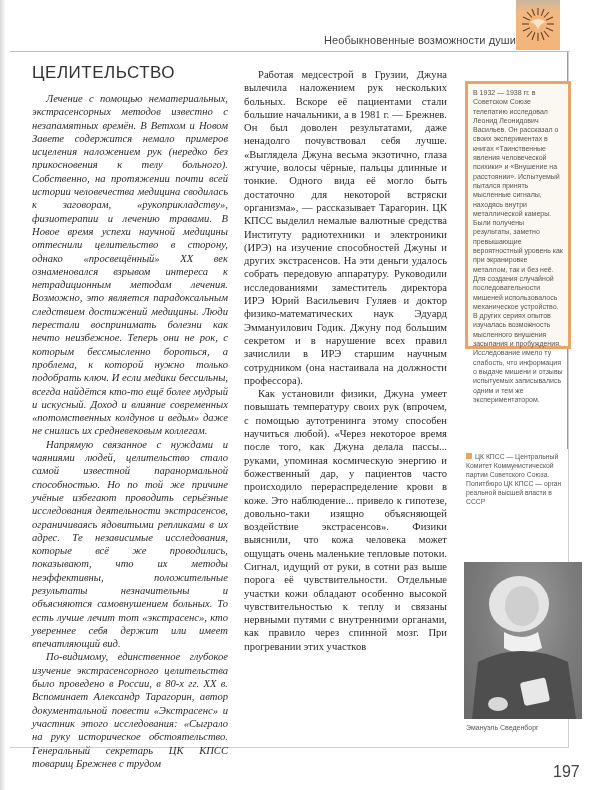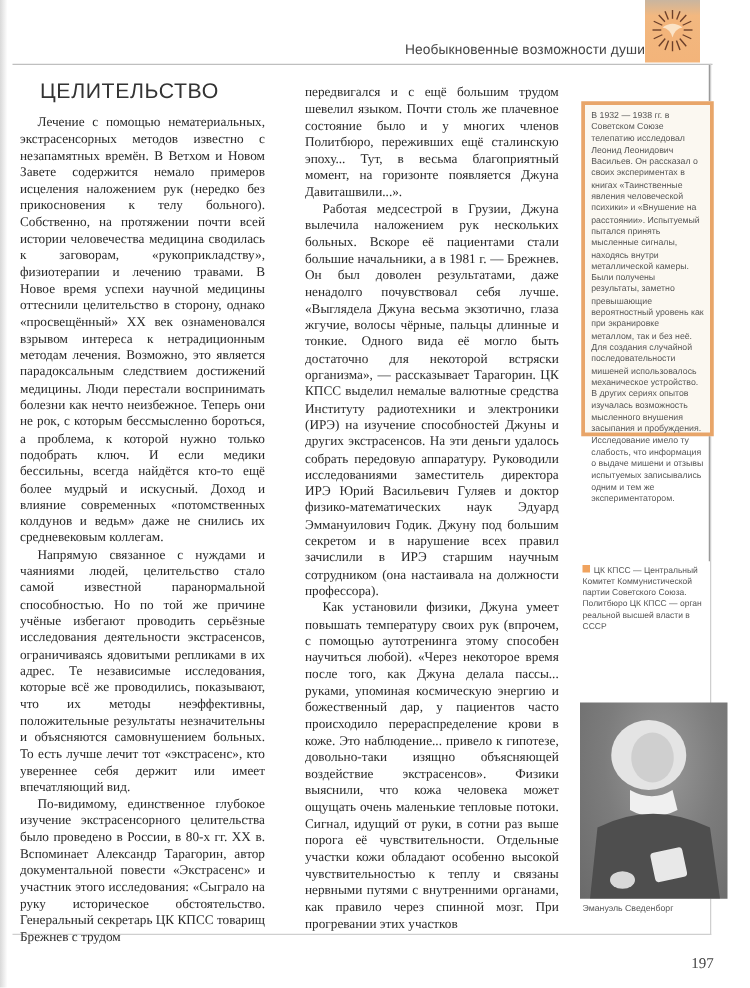--- a/index.html
+++ b/index.html
@@ -32,21 +32,21 @@
     position: absolute; left: 32px; top: 63px;
     font-family: "Liberation Sans", "DejaVu Sans", sans-serif; font-size: 17px; color: #333;
     letter-spacing: 0.5px;
   }
   .col {
     position: absolute; font-size: 10.6px; line-height: 13.3px; text-align: justify;
     hyphens: auto; color: #2b2b2b;
   }
   .col p { margin: 0; text-indent: 14px; }
   .col p.cont { text-indent: 0; }
-  .col-left { left: 16px; top: 92px; width: 196px; }
+  .col-left { left: 32px; top: 92px; width: 196px; font-style: italic; }
   .col-mid { left: 244px; top: 68px; width: 203px; }
   .sidebar-box {
     position: absolute; left: 465px; top: 81px; width: 106px; height: 268px;
     background: #fbf8f1; border: 3px solid #e8a569; box-sizing: border-box; padding: 4px 5px;
     font-family: "Liberation Sans", "DejaVu Sans", sans-serif; font-size: 7px; line-height: 9.3px;
     color: #555;
   }
   .sidebar-box p { margin: 0; }
   .connector {
     position: absolute; left: 567px; width: 1px; background: #9a9a9a;
@@ -62,21 +62,21 @@
     position: absolute; left: 464px; top: 562px; width: 118px; height: 157px;
     background: radial-gradient(ellipse at 55% 30%, #9a9a9a 0%, #7c7c7c 50%, #6a6a6a 100%);
     overflow: hidden;
   }
   .caption {
     position: absolute; left: 466px; top: 724px;
     font-family: "Liberation Sans", "DejaVu Sans", sans-serif; font-size: 7px; color: #555;
   }
   .page-number {
     position: absolute; left: 553px; top: 763px;
-    font-family: Liberation Serif, serif; font-size: 12px; color: #444;
+    font-family: Liberation Sans, sans-serif; font-size: 16px; color: #444;
   }
 </style>
 </head>
 <body>
 
 <div class="left-shadow"></div>
 
 <div class="logo-tile">
   <svg width="36" height="40" viewBox="0 0 36 40">
     <g stroke="#6b3f2a" stroke-width="1.1">
@@ -108,21 +108,20 @@
 
 <div class="section-title">ЦЕЛИТЕЛЬСТВО</div>
 
 <div class="col col-left">
   <p>Лечение с помощью нематериальных, экстрасенсорных методов известно с незапамятных времён. В Ветхом и Новом Завете содержится немало примеров исцеления наложением рук (нередко без прикосновения к телу больного). Собственно, на протяжении почти всей истории человечества медицина сводилась к заговорам, «рукоприкладству», физиотерапии и лечению травами. В Новое время успехи научной медицины оттеснили целительство в сторону, однако «просвещённый» XX век ознаменовался взрывом интереса к нетрадиционным методам лечения. Возможно, это является парадоксальным следствием достижений медицины. Люди перестали воспринимать болезни как нечто неизбежное. Теперь они не рок, с которым бессмысленно бороться, а проблема, к которой нужно только подобрать ключ. И если медики бессильны, всегда найдётся кто-то ещё более мудрый и искусный. Доход и влияние современных «потомственных колдунов и ведьм» даже не снились их средневековым коллегам.</p>
   <p>Напрямую связанное с нуждами и чаяниями людей, целительство стало самой известной паранормальной способностью. Но по той же причине учёные избегают проводить серьёзные исследования деятельности экстрасенсов, ограничиваясь ядовитыми репликами в их адрес. Те независимые исследования, которые всё же проводились, показывают, что их методы неэффективны, положительные результаты незначительны и объясняются самовнушением больных. То есть лучше лечит тот «экстрасенс», кто увереннее себя держит или имеет впечатляющий вид.</p>
   <p>По-видимому, единственное глубокое изучение экстрасенсорного целительства было проведено в России, в 80-х гг. XX в. Вспоминает Александр Тарагорин, автор документальной повести «Экстрасенс» и участник этого исследования: «Сыграло на руку историческое обстоятельство. Генеральный секретарь ЦК КПСС товарищ Брежнев с трудом</p>
 </div>
 
 <div class="col col-mid">
-  <p class="cont">передвигался и с ещё большим трудом шевелил языком. Почти столь же плачевное состояние было и у многих членов Политбюро, переживших ещё сталинскую эпоху... Тут, в весьма благоприятный момент, на горизонте появляется Джуна Давиташвили...».</p>
   <p>Работая медсестрой в Грузии, Джуна вылечила наложением рук нескольких больных. Вскоре её пациентами стали большие начальники, а в 1981 г. — Брежнев. Он был доволен результатами, даже ненадолго почувствовал себя лучше. «Выглядела Джуна весьма экзотично, глаза жгучие, волосы чёрные, пальцы длинные и тонкие. Одного вида её могло быть достаточно для некоторой встряски организма», — рассказывает Тарагорин. ЦК КПСС выделил немалые валютные средства Институту радиотехники и электроники (ИРЭ) на изучение способностей Джуны и других экстрасенсов. На эти деньги удалось собрать передовую аппаратуру. Руководили исследованиями заместитель директора ИРЭ Юрий Васильевич Гуляев и доктор физико-математических наук Эдуард Эммануилович Годик. Джуну под большим секретом и в нарушение всех правил зачислили в ИРЭ старшим научным сотрудником (она настаивала на должности профессора).</p>
   <p>Как установили физики, Джуна умеет повышать температуру своих рук (впрочем, с помощью аутотренинга этому способен научиться любой). «Через некоторое время после того, как Джуна делала пассы... руками, упоминая космическую энергию и божественный дар, у пациентов часто происходило перераспределение крови в коже. Это наблюдение... привело к гипотезе, довольно-таки изящно объясняющей воздействие экстрасенсов». Физики выяснили, что кожа человека может ощущать очень маленькие тепловые потоки. Сигнал, идущий от руки, в сотни раз выше порога её чувствительности. Отдельные участки кожи обладают особенно высокой чувствительностью к теплу и связаны нервными путями с внутренними органами, как правило через спинной мозг. При прогревании этих участков</p>
 </div>
 
 <div class="connector" style="top:52px;height:29px;"></div>
 <div class="sidebar-box">
   <p>В 1932 — 1938 гг. в Советском Союзе телепатию исследовал Леонид Леонидович Васильев. Он рассказал о своих экспериментах в книгах «Таинственные явления человеческой психики» и «Внушение на расстоянии». Испытуемый пытался принять мысленные сигналы, находясь внутри металлической камеры. Были получены результаты, заметно превышающие вероятностный уровень как при экранировке металлом, так и без неё. Для создания случайной последовательности мишеней использовалось механическое устройство. В других сериях опытов изучалась возможность мысленного внушения засыпания и пробуждения. Исследование имело ту слабость, что информация о выдаче мишени и отзывы испытуемых записывались одним и тем же экспериментатором.</p>
 </div>
 <div class="connector" style="top:349px;height:100px;"></div>
 

